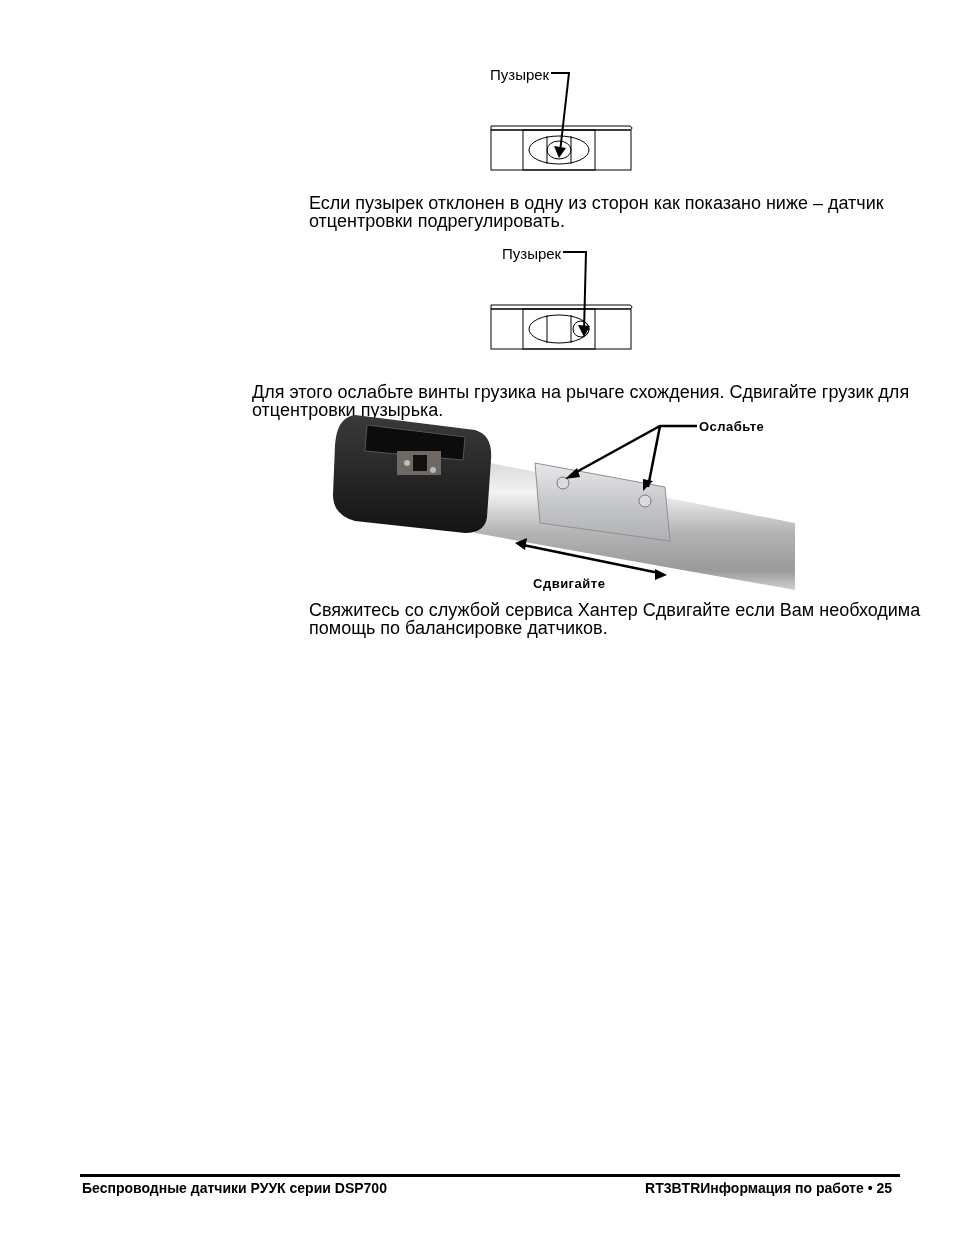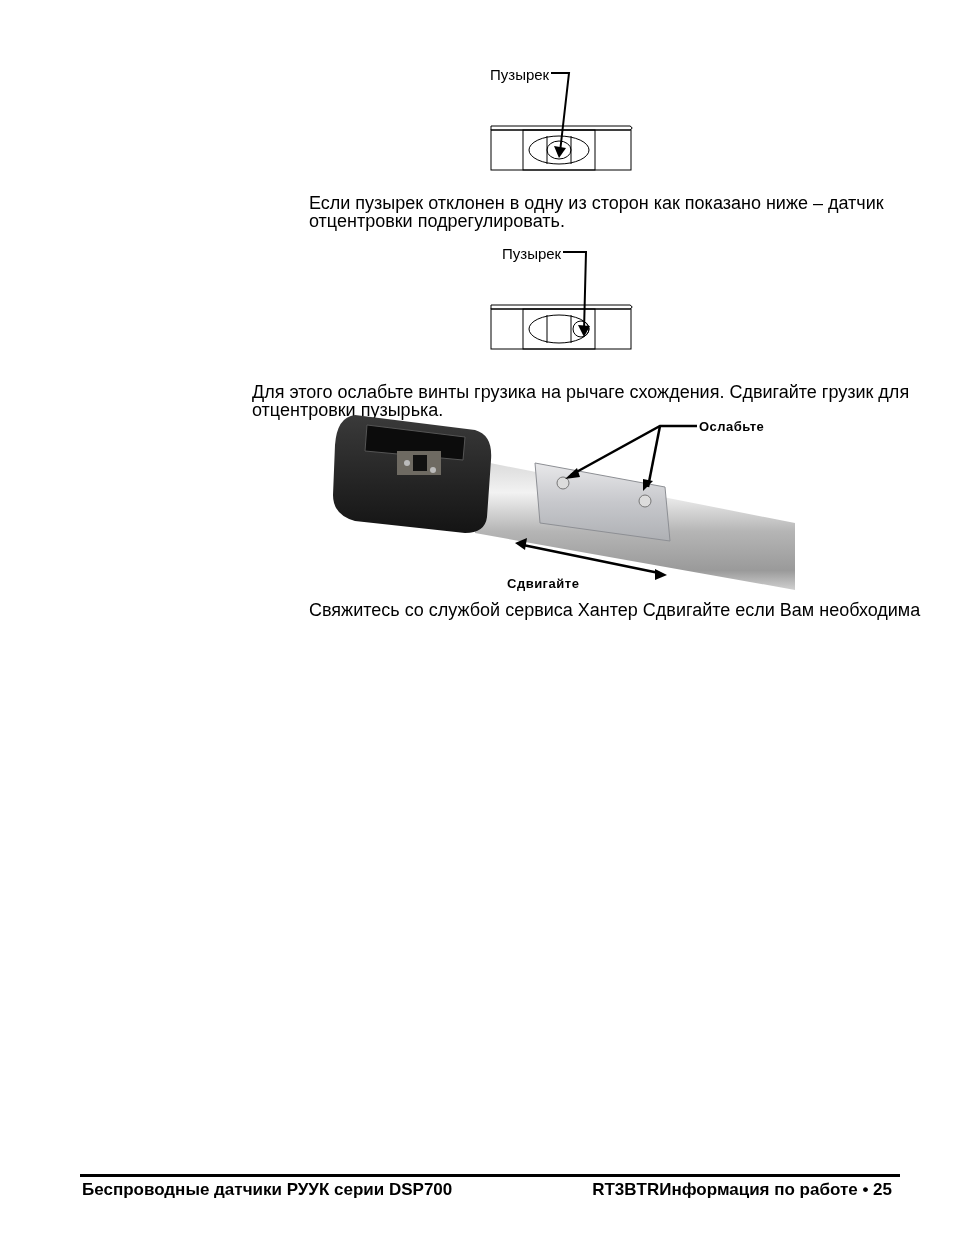--- a/index.html
+++ b/index.html
@@ -3,21 +3,21 @@
 <meta charset="utf-8">
 <style>
   html, body { margin:0; padding:0; background:#ffffff; }
   body { width:954px; height:1235px; position:relative; overflow:hidden;
          font-family:"Liberation Sans", sans-serif; color:#000; }
   .abs { position:absolute; }
   .body-text { font-size:18px; line-height:18px; }
   .label-small { font-size:15px; font-weight:normal; }
   .label-photo { font-size:13px; font-weight:bold; letter-spacing:0.5px; }
   .footer-rule { position:absolute; left:80px; top:1174px; width:820px; height:3px; background:#000; }
-  .footer-text { font-size:17px; font-weight:bold; }
+  .footer-text { font-size:14px; font-weight:bold; }
 </style>
 </head>
 <body>
 
 <div class="abs label-small" style="left:490px; top:66px;">Пузырек</div>
 <svg class="abs" style="left:485px; top:66px;" width="150" height="110">
   <polyline points="66,7 84,7 75,86" fill="none" stroke="#000" stroke-width="2"></polyline>
   <polygon points="69,80 81,82 74,92" fill="#000"></polygon>
   <path d="M6,60 L145,60 Q149,62 145,64 L6,64 Z" fill="none" stroke="#000" stroke-width="1"></path>
   <rect x="6" y="64" width="140" height="40" fill="none" stroke="#000" stroke-width="1"></rect>
@@ -87,21 +87,22 @@
   <polyline points="372,21 335,21 246,70" fill="none" stroke="#000" stroke-width="2.5"></polyline>
   <polygon points="240,74 252,63 255,72" fill="#000"></polygon>
   <line x1="335" y1="21" x2="323" y2="82" stroke="#000" stroke-width="2.5"></line>
   <polygon points="318,86 318,74 328,76" fill="#000"></polygon>
 
   <line x1="198" y1="140" x2="334" y2="168" stroke="#000" stroke-width="2.5"></line>
   <polygon points="190,138 202,133 200,145" fill="#000"></polygon>
   <polygon points="342,170 330,164 330,175" fill="#000"></polygon>
 </svg>
 <div class="abs label-photo" style="left:699px; top:419px;">Ослабьте</div>
-<div class="abs label-photo" style="left:507px; top:576px;">Сдвигайте</div>
+<div class="abs label-photo" style="left:533px; top:576px;">Сдвигайте</div>
 
 <div class="abs body-text" style="left:309px; top:601px;">
   <div>Свяжитесь со службой сервиса Хантер Сдвигайте если Вам необходима</div>
+  <div>помощь по балансировке датчиков.</div>
 </div>
 
 <div class="footer-rule"></div>
 <div class="abs footer-text" style="left:82px; top:1180px;">Беспроводные датчики РУУК серии DSP700</div>
 <div class="abs footer-text" style="right:62px; top:1180px;">RT3BTRИнформация по работе • 25</div>
 
 </body></html>

